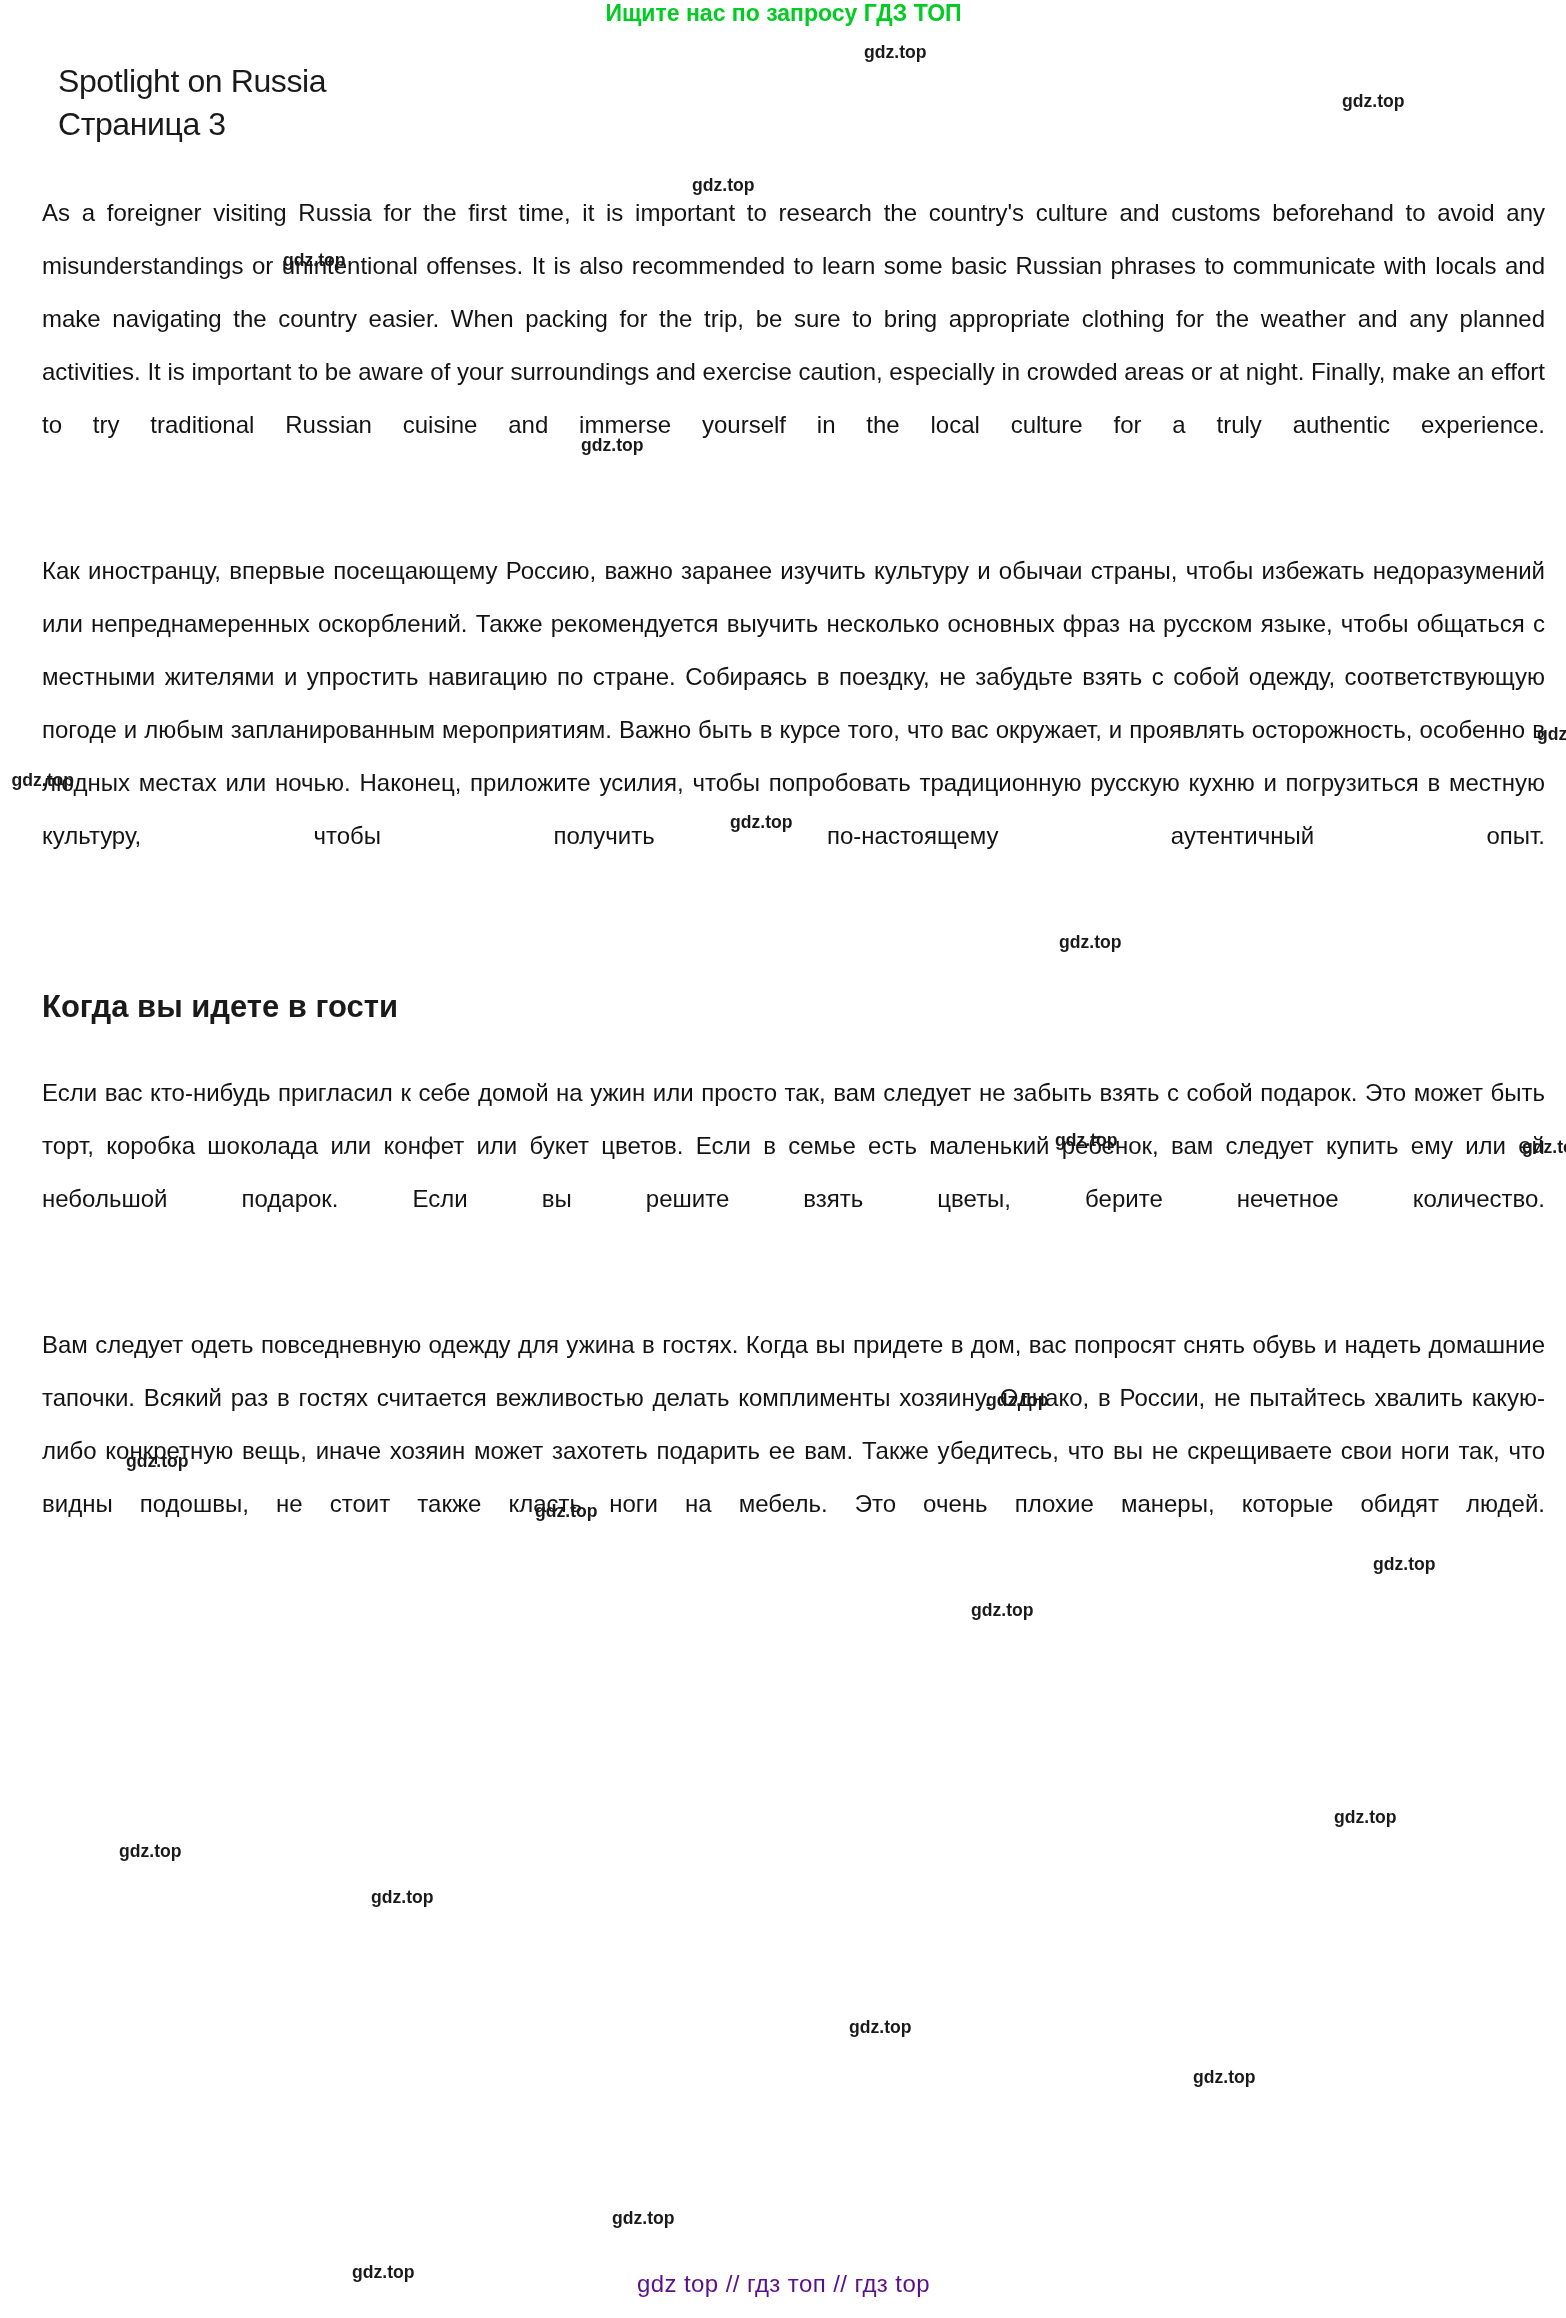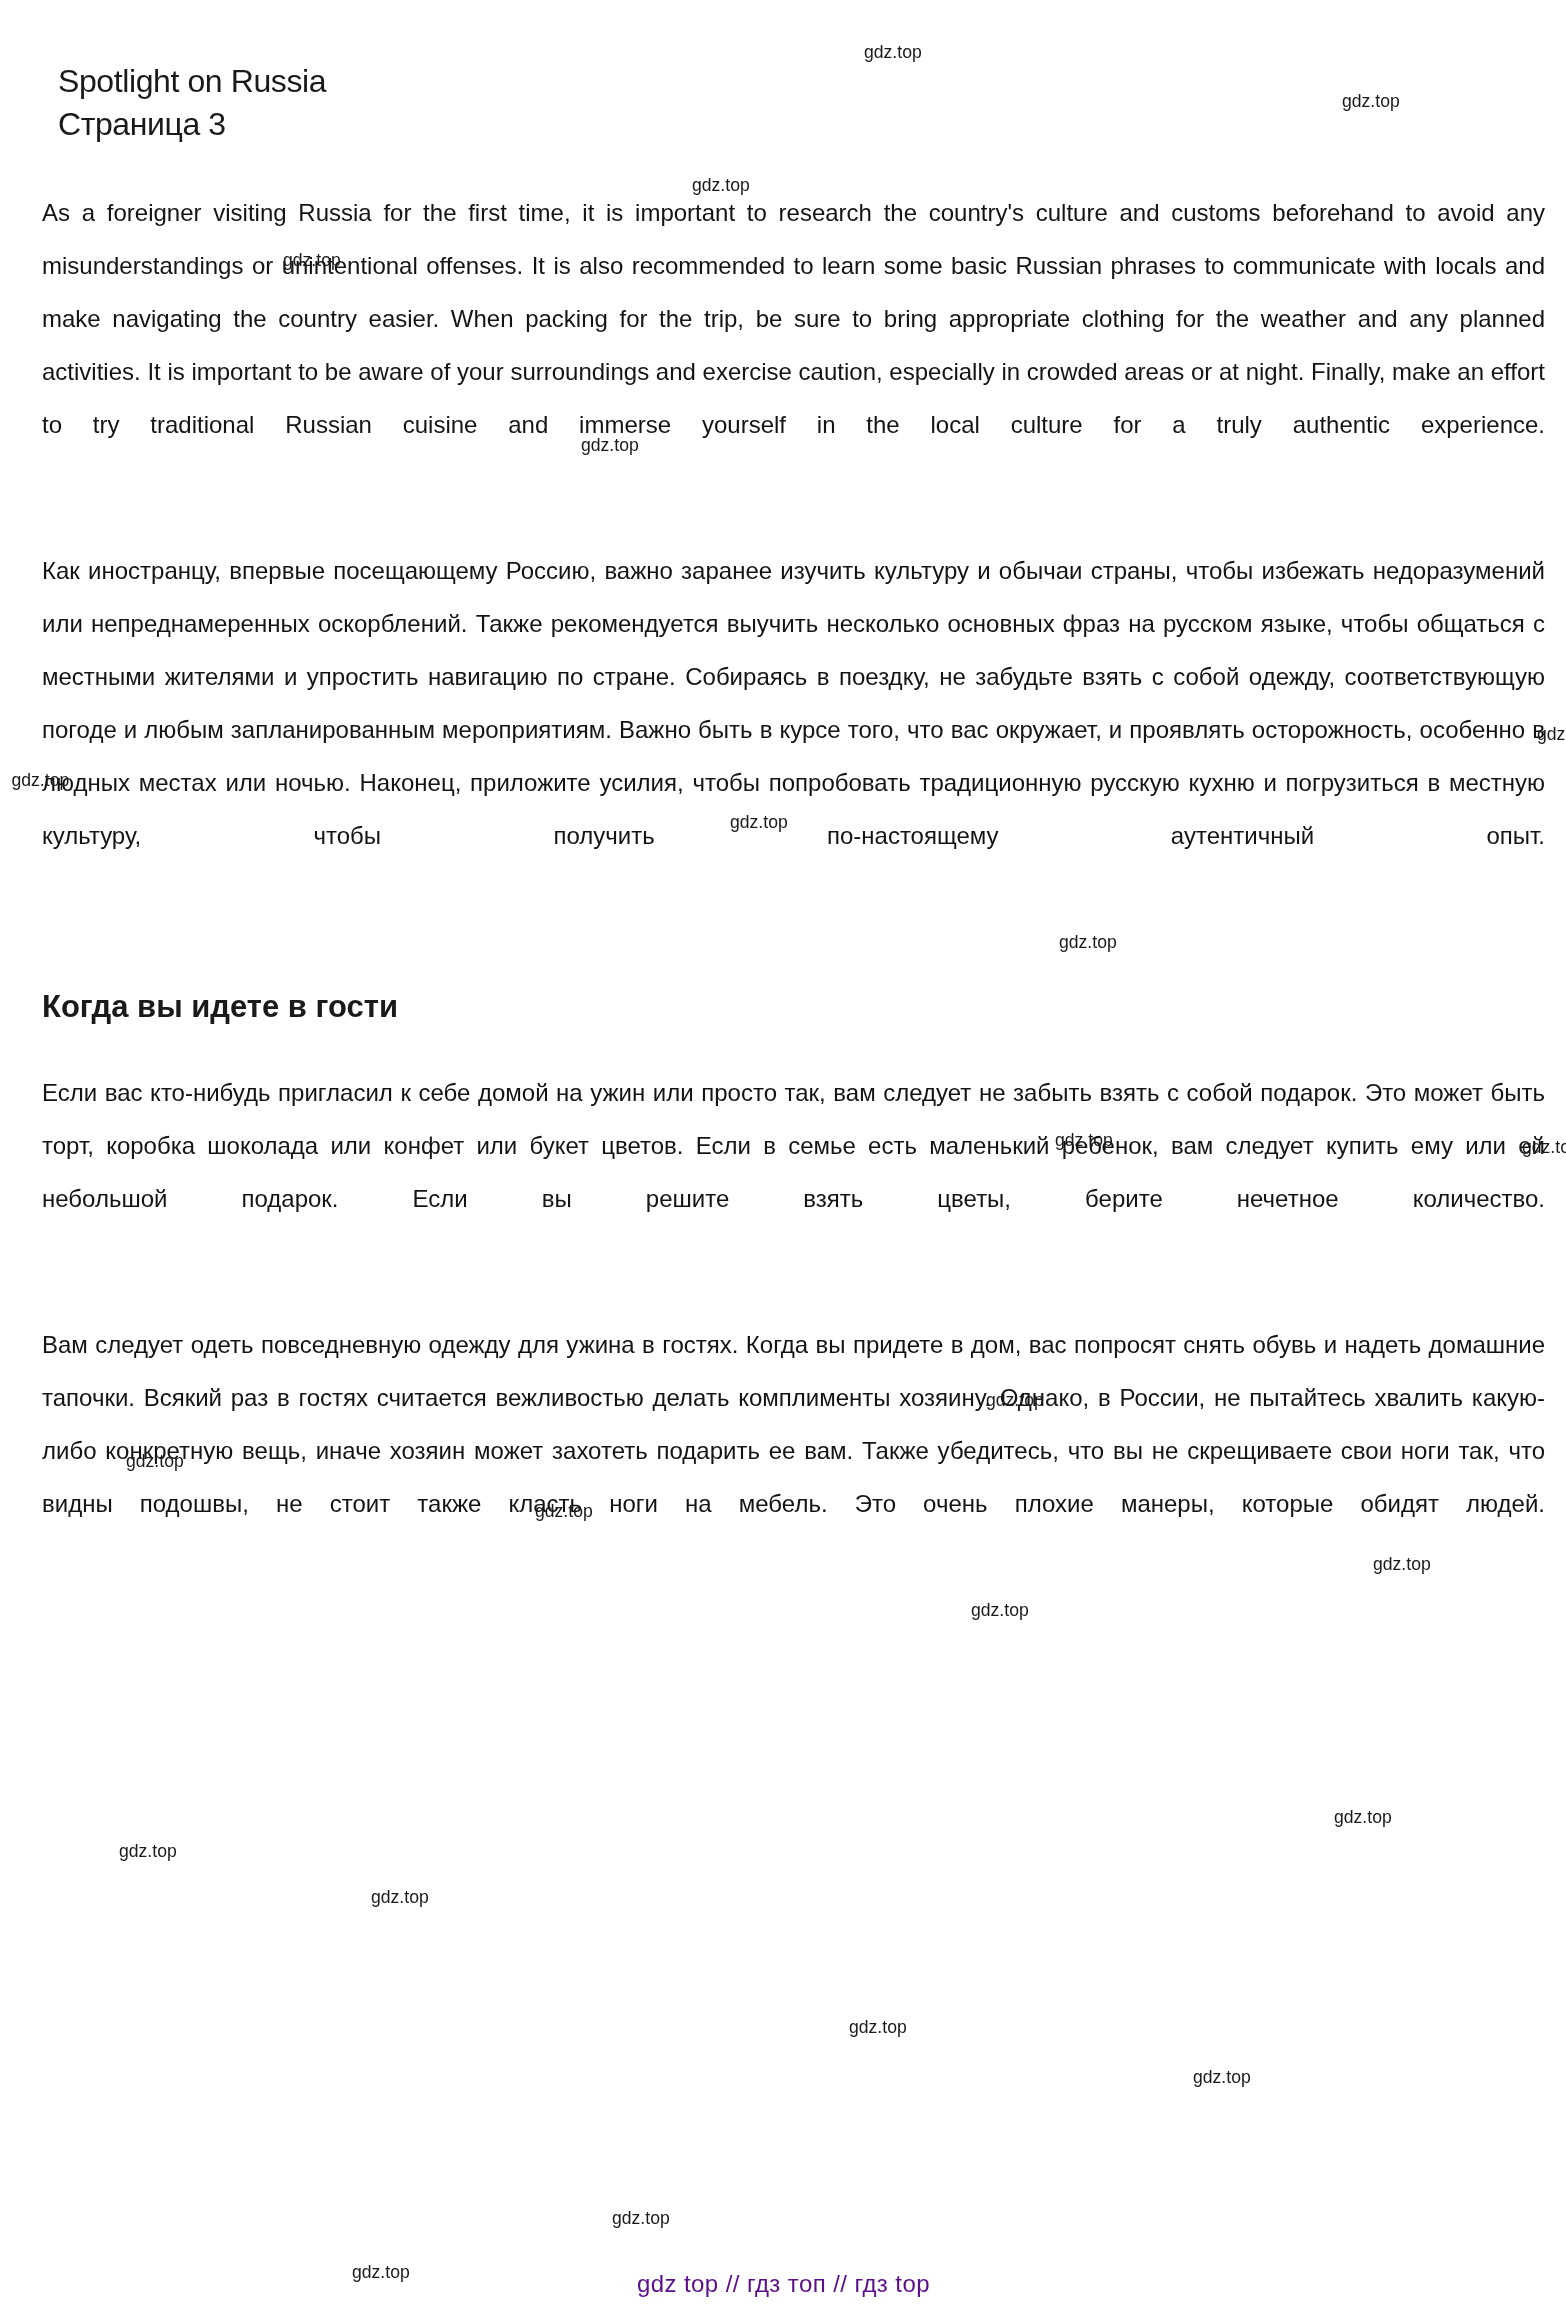--- a/index.html
+++ b/index.html
@@ -85,41 +85,42 @@
 
   
   .wm {
     position: absolute;
     font-family: "Liberation Sans", sans-serif;
     font-size: 17.6px;
     line-height: 17.6px;
     color: #1a1a1a;
     white-space: nowrap;
     pointer-events: none;
-    font-weight: normal;
+    font-weight: bold;
   }
 
   
   .footer {
     position: absolute;
     left: 0;
     top: 2270px;
     width: 1567px;
     text-align: center;
     font-size: 24px;
     font-weight: normal;
     color: #5b0f8c;
     letter-spacing: 0.4px;
   }
 </style>
 </head>
 <body>
 
 <div id="page">
 
+  <div class="promo-bar">Ищите нас по запросу ГДЗ ТОП</div>
 
   <div class="content">
 
     <h1 class="doc-title">
       <span>Spotlight on Russia</span>
       <span class="line2">Страница 3</span>
     </h1>
 
 
     <p class="para">As a foreigner visiting Russia for the first time, it is important to research the country's culture and customs beforehand to avoid any misunderstandings or unintentional offenses. It is also recommended to learn some basic Russian phrases to communicate with locals and make navigating the country easier. When packing for the trip, be sure to bring appropriate clothing for the weather and any planned activities.  It is important to be aware of your surroundings and exercise caution, especially in crowded areas or at night. Finally, make an effort to try traditional Russian cuisine and immerse yourself in the local culture for a truly authentic experience.</p>

